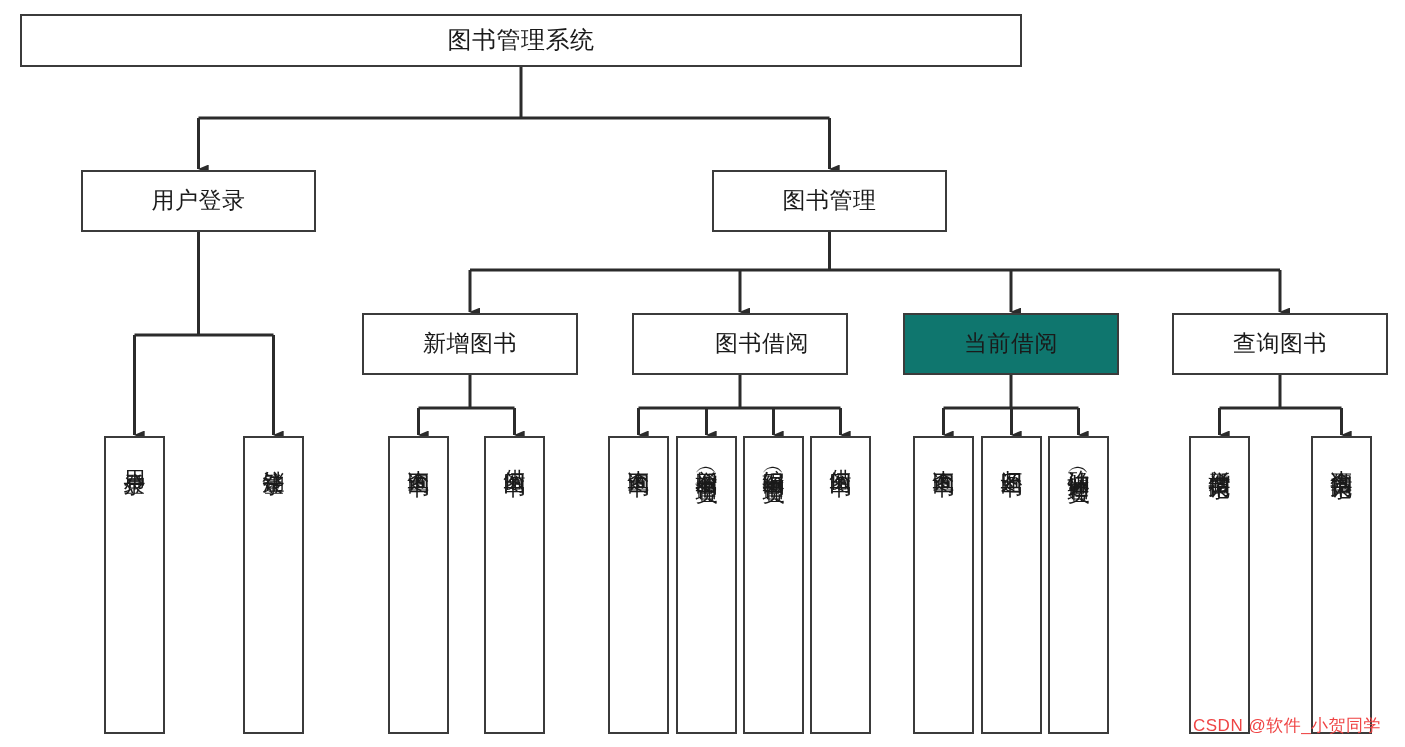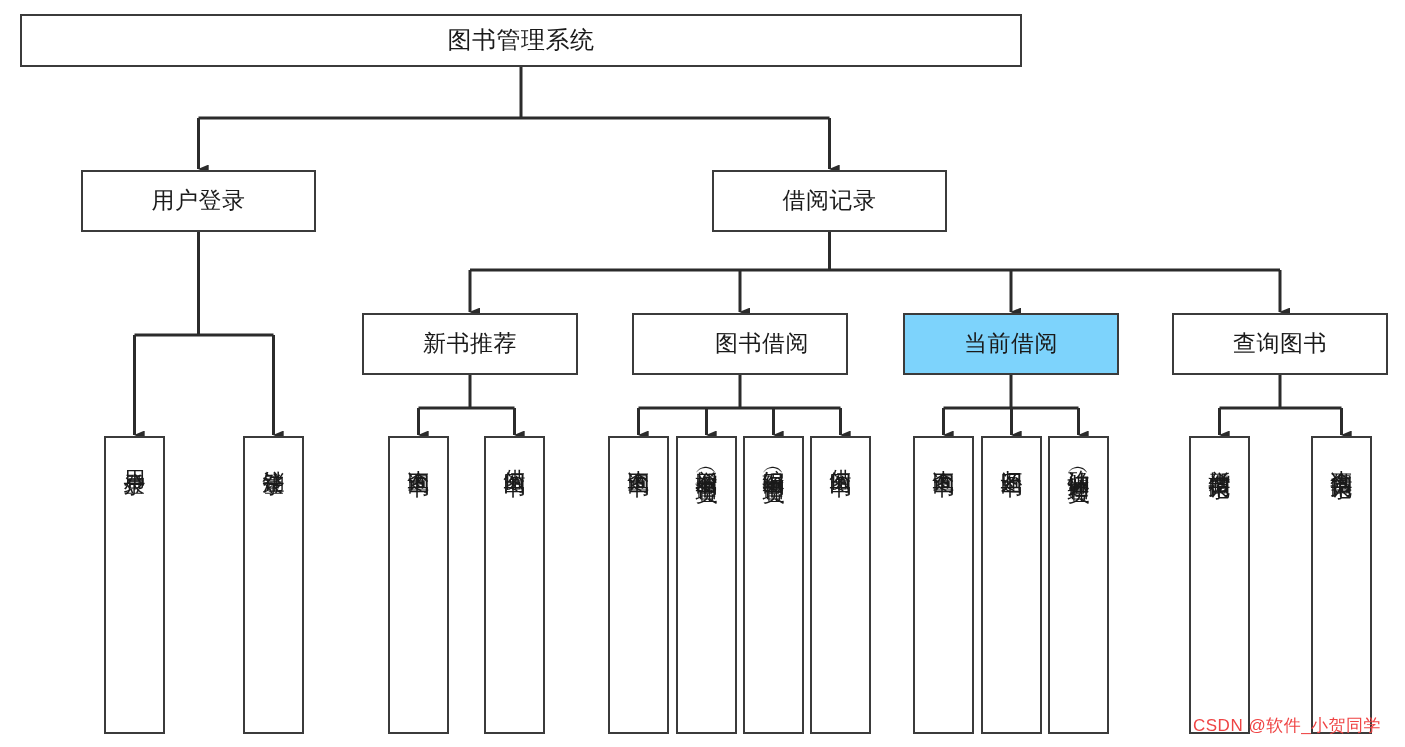--- a/index.html
+++ b/index.html
@@ -116,29 +116,29 @@
       </g>
   </svg>
   <div id="nodes">
       <div class="node horiz root" style="left: 20px; top: 14px; width: 1002px; height: 53px; border-color: rgb(59, 59, 59); background: rgb(255, 255, 255);">
         <span class="node-label" style="color: rgb(26, 26, 26); text-align: center;">图书管理系统</span>
       </div>
       <div class="node horiz" style="left: 81px; top: 170px; width: 235px; height: 62px; border-color: rgb(59, 59, 59); background: rgb(255, 255, 255);">
         <span class="node-label" style="color: rgb(26, 26, 26);">用户登录</span>
       </div>
       <div class="node horiz" style="left: 712px; top: 170px; width: 235px; height: 62px; border-color: rgb(59, 59, 59); background: rgb(255, 255, 255);">
-        <span class="node-label" style="color: rgb(26, 26, 26);">借阅记录</span>
+        <span class="node-label" style="color: rgb(26, 26, 26);">图书管理</span>
       </div>
       <div class="node horiz" style="left: 362px; top: 313px; width: 216px; height: 62px; border-color: rgb(59, 59, 59); background: rgb(255, 255, 255);">
-        <span class="node-label" style="color: rgb(26, 26, 26);">新书推荐</span>
+        <span class="node-label" style="color: rgb(26, 26, 26);">新增图书</span>
       </div>
       <div class="node horiz" style="left: 632px; top: 313px; width: 216px; height: 62px; border-color: rgb(59, 59, 59); background: rgb(255, 255, 255); padding-left: 44px;">
         <span class="node-label" style="color: rgb(26, 26, 26);">图书借阅</span>
       </div>
-      <div class="node horiz" style="left: 903px; top: 313px; width: 216px; height: 62px; border-color: rgb(59, 59, 59); background: #7dd3fc;">
+      <div class="node horiz" style="left: 903px; top: 313px; width: 216px; height: 62px; border-color: rgb(59, 59, 59); background: #0f766e;">
         <span class="node-label" style="color: rgb(26, 26, 26);">当前借阅</span>
       </div>
       <div class="node horiz" style="left: 1172px; top: 313px; width: 216px; height: 62px; border-color: rgb(59, 59, 59); background: rgb(255, 255, 255);">
         <span class="node-label" style="color: rgb(26, 26, 26);">查询图书</span>
       </div>
       <div class="node vert" style="left: 104px; top: 436px; width: 61px; height: 298px; border-color: rgb(59, 59, 59); background: rgb(255, 255, 255);">
         <span class="node-label" style="color: rgb(26, 26, 26);">用户登录</span>
       </div>
       <div class="node vert" style="left: 243px; top: 436px; width: 61px; height: 298px; border-color: rgb(59, 59, 59); background: rgb(255, 255, 255);">
         <span class="node-label" style="color: rgb(26, 26, 26);">注销登录</span>

